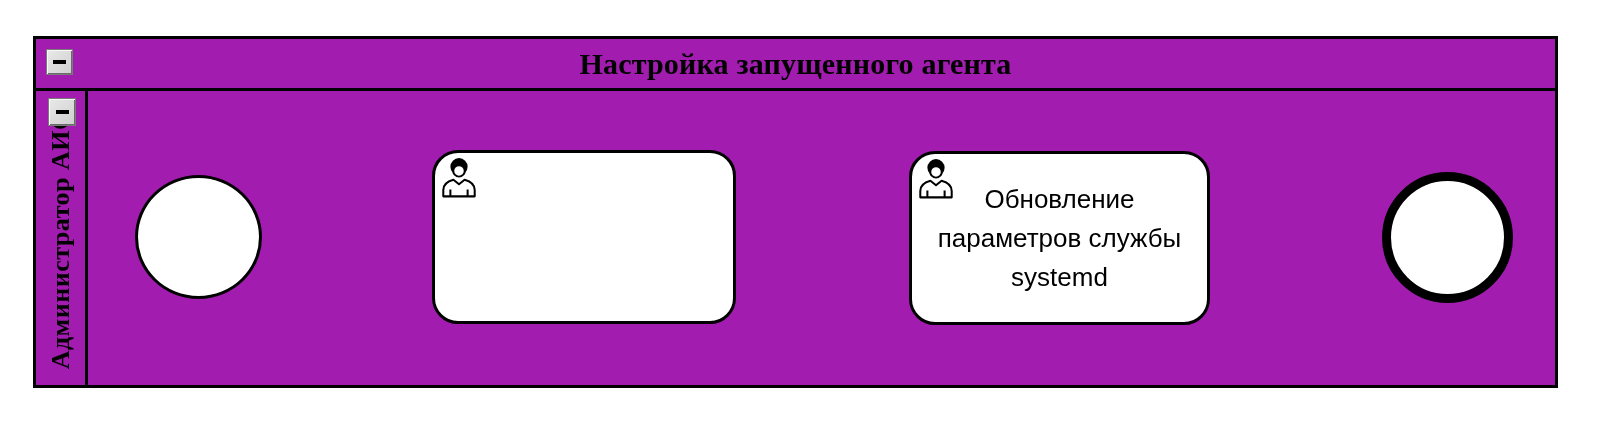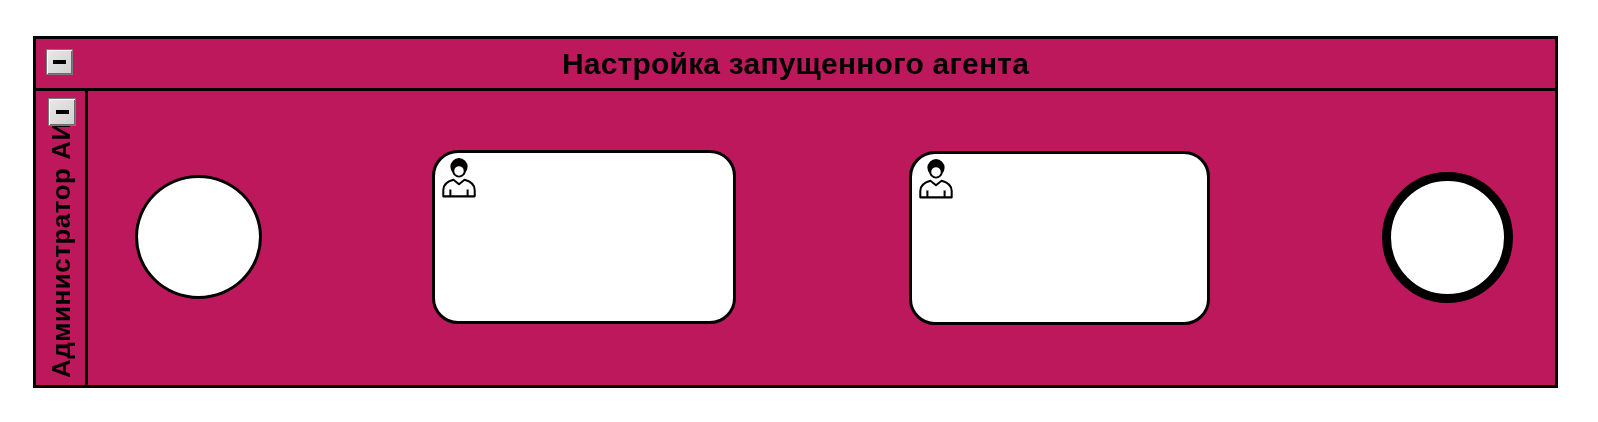--- a/index.html
+++ b/index.html
@@ -1,21 +1,21 @@
 <!DOCTYPE html>
 <html><head>
 <meta charset="utf-8">
 <style>
   html,body{margin:0;padding:0;background:#ffffff;}
   body{font-family:"Liberation Sans",sans-serif;color:#000;}
   .stage{position:relative;width:1598px;height:422px;background:#fff;overflow:hidden;}
 
   
   .pool{position:absolute;left:33px;top:36px;width:1525px;height:352px;
-        border:3px solid #000;box-sizing:border-box;background:#be185d;}
+        border:3px solid #000;box-sizing:border-box;background:#a21caf;font-family:Liberation Serif, serif;}
   .pool-header{position:absolute;left:0;top:0;width:100%;height:49px;
         border-bottom:3px solid #000;box-sizing:content-box;
         display:flex;align-items:center;justify-content:center;}
   .pool-title{font-size:30px;font-weight:bold;letter-spacing:0.2px;}
 
   
   .win-btn{position:absolute;background:linear-gradient(135deg,#e9e9e9 0%,#cfcfcf 100%);
         border:1px solid #7a7a7a;
         box-shadow:inset 1px 1px 0 #f8f8f8, inset -1px -1px 0 #6b6b6b;
         display:flex;align-items:center;justify-content:center;cursor:pointer;z-index:5;}
@@ -91,17 +91,20 @@
     </svg>
   </div>
 
   <div class="node task task-2">
     <svg class="task-marker" viewBox="0 0 30 33" xmlns="http://www.w3.org/2000/svg">
       <circle cx="15" cy="7.6" r="6.8" fill="#000"></circle>
       <circle cx="15" cy="10.9" r="4.5" fill="#fff" stroke="#000" stroke-width="1.5"></circle>
       <path d="M2.6 31 L2.6 26 C2.6 21.4 6.2 19.1 10.6 17.9 L15 21.4 L19.4 17.9 C23.8 19.1 27.4 21.4 27.4 26 L27.4 31 Z" fill="#fff" stroke="#000" stroke-width="1.6" stroke-linejoin="round"></path>
       <path d="M8.2 31 L8.2 25.6 M21.8 31 L21.8 25.6" stroke="#000" stroke-width="1.6" fill="none"></path>
     </svg>
+    <span>Обновление
+параметров службы
+systemd</span>
   </div>
 
   <div class="node event-end"></div>
 
 </div>
 
 </body></html>

